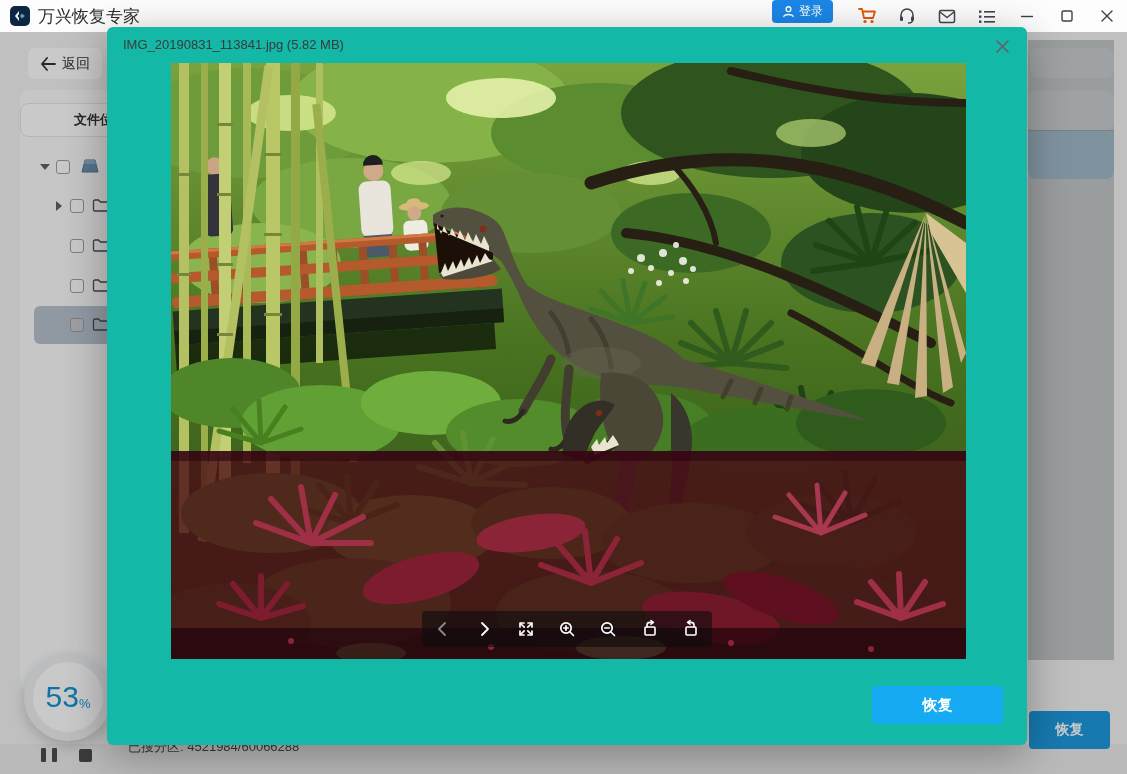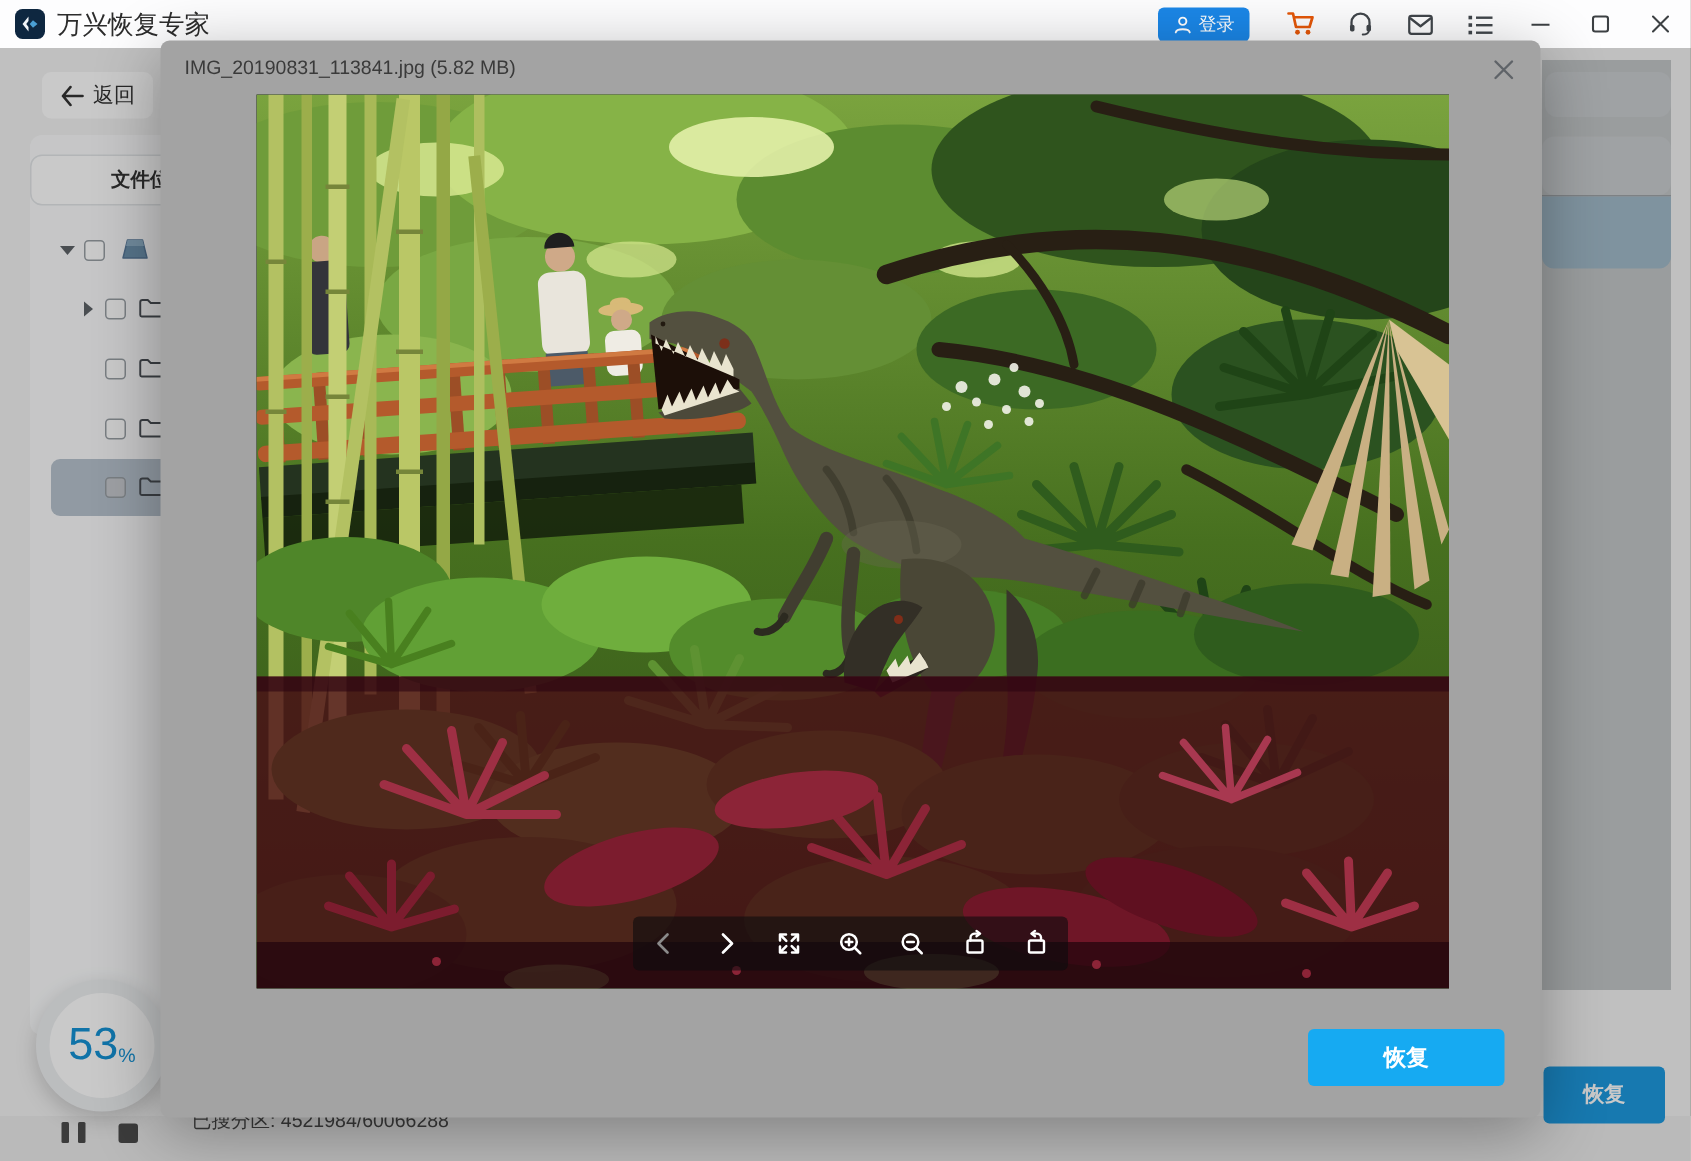--- a/index.html
+++ b/index.html
@@ -6,21 +6,21 @@
   html,body { width:1127px; height:774px; overflow:hidden;
     font-family:"Liberation Sans","DejaVu Sans",sans-serif; background:#f4f4f4; }
   .abs { position:absolute; }
 
   
   #titlebar { left:0; top:0; width:1127px; height:32px; background:#fdfdfe; z-index:10;
     display:flex; align-items:center; }
   .logo-box { width:20px; height:20px; border-radius:5px; background:#0e2740;
     margin-left:10px; display:flex; align-items:center; justify-content:center; }
   .app-title { font-size:17px; color:#2c2c2c; margin-left:8px; }
-  .tb-right { position:absolute; right:0; top:0; height:32px; display:flex; align-items:center; }
+  .tb-right { position:absolute; right:0; top:0; height:32px; display:flex; }
   .login-btn { height:23px; padding:0 10px; background:#1b87e8; border-radius:4px;
     color:#fff; font-size:12px; display:flex; align-items:center; gap:4px; cursor:pointer; }
   .tb-icon { width:40px; height:32px; display:flex; align-items:center; justify-content:center; cursor:pointer; }
 
   
   #dim { left:0; top:32px; width:1127px; height:742px; background:rgba(0,0,0,.21); z-index:30; }
 
   
   #appbg { left:0; top:0; width:1127px; height:774px; z-index:1; }
   #back-btn { left:28px; top:48px; width:74px; height:31px; background:#fff; border-radius:6px;
@@ -46,21 +46,21 @@
     display:flex; align-items:center; justify-content:center;text-align:center; }
   #prog-val { font-size:30px; color:#1593d6; }
   #prog-pct { font-size:13px; color:#1593d6; margin-top:12px; }
   .pbar { width:5px; height:14px; background:#4c4c4c; display:inline-block; border-radius:1px; }
   #stop-btn { left:79px; top:749px; width:13px; height:13px; background:#4c4c4c; border-radius:2px; cursor:pointer; }
   #scan-text { left:128px; top:738px; font-size:13px; color:#4a4a4a; white-space:nowrap; }
   #bg-recover { left:1029px; top:711px; width:81px; height:38px; background:#1e9ae0; border-radius:4px;
     color:#fff; font-size:14px; font-weight:bold; display:flex; align-items:center; justify-content:center; cursor:pointer; }
 
   
-  #modal { left:107px; top:27px; width:920px; height:718px; background:#a3a3a3; border-radius:6px;
+  #modal { left:107px; top:27px; width:920px; height:718px; background:#14b8a6; border-radius:6px;
     box-shadow:0 10px 44px rgba(0,0,0,.32); z-index:50; }
   #modal-title { left:16px; top:0; height:36px; line-height:36px; font-size:13px; color:#3a3a3a; }
   #modal-close { right:12px; top:6px; width:26px; height:26px; display:flex; align-items:center;
     justify-content:center; cursor:pointer; }
   #photo { left:64px; top:36px; width:795px; height:596px; background:#1c2a12; overflow:hidden; }
   #photo svg { display:block; }
   #viewer-toolbar { left:251px; top:548px; width:290px; height:36px; background:rgba(12,12,14,.6);
     border-radius:4px; display:flex; align-items:center; justify-content:space-around; }
   .vt-icon { width:34px; height:30px; display:flex; align-items:center; justify-content:center; cursor:pointer; }
   #modal-recover { left:765px; top:659px; width:131px; height:38px; background:#16aaf2; border-radius:4px;

